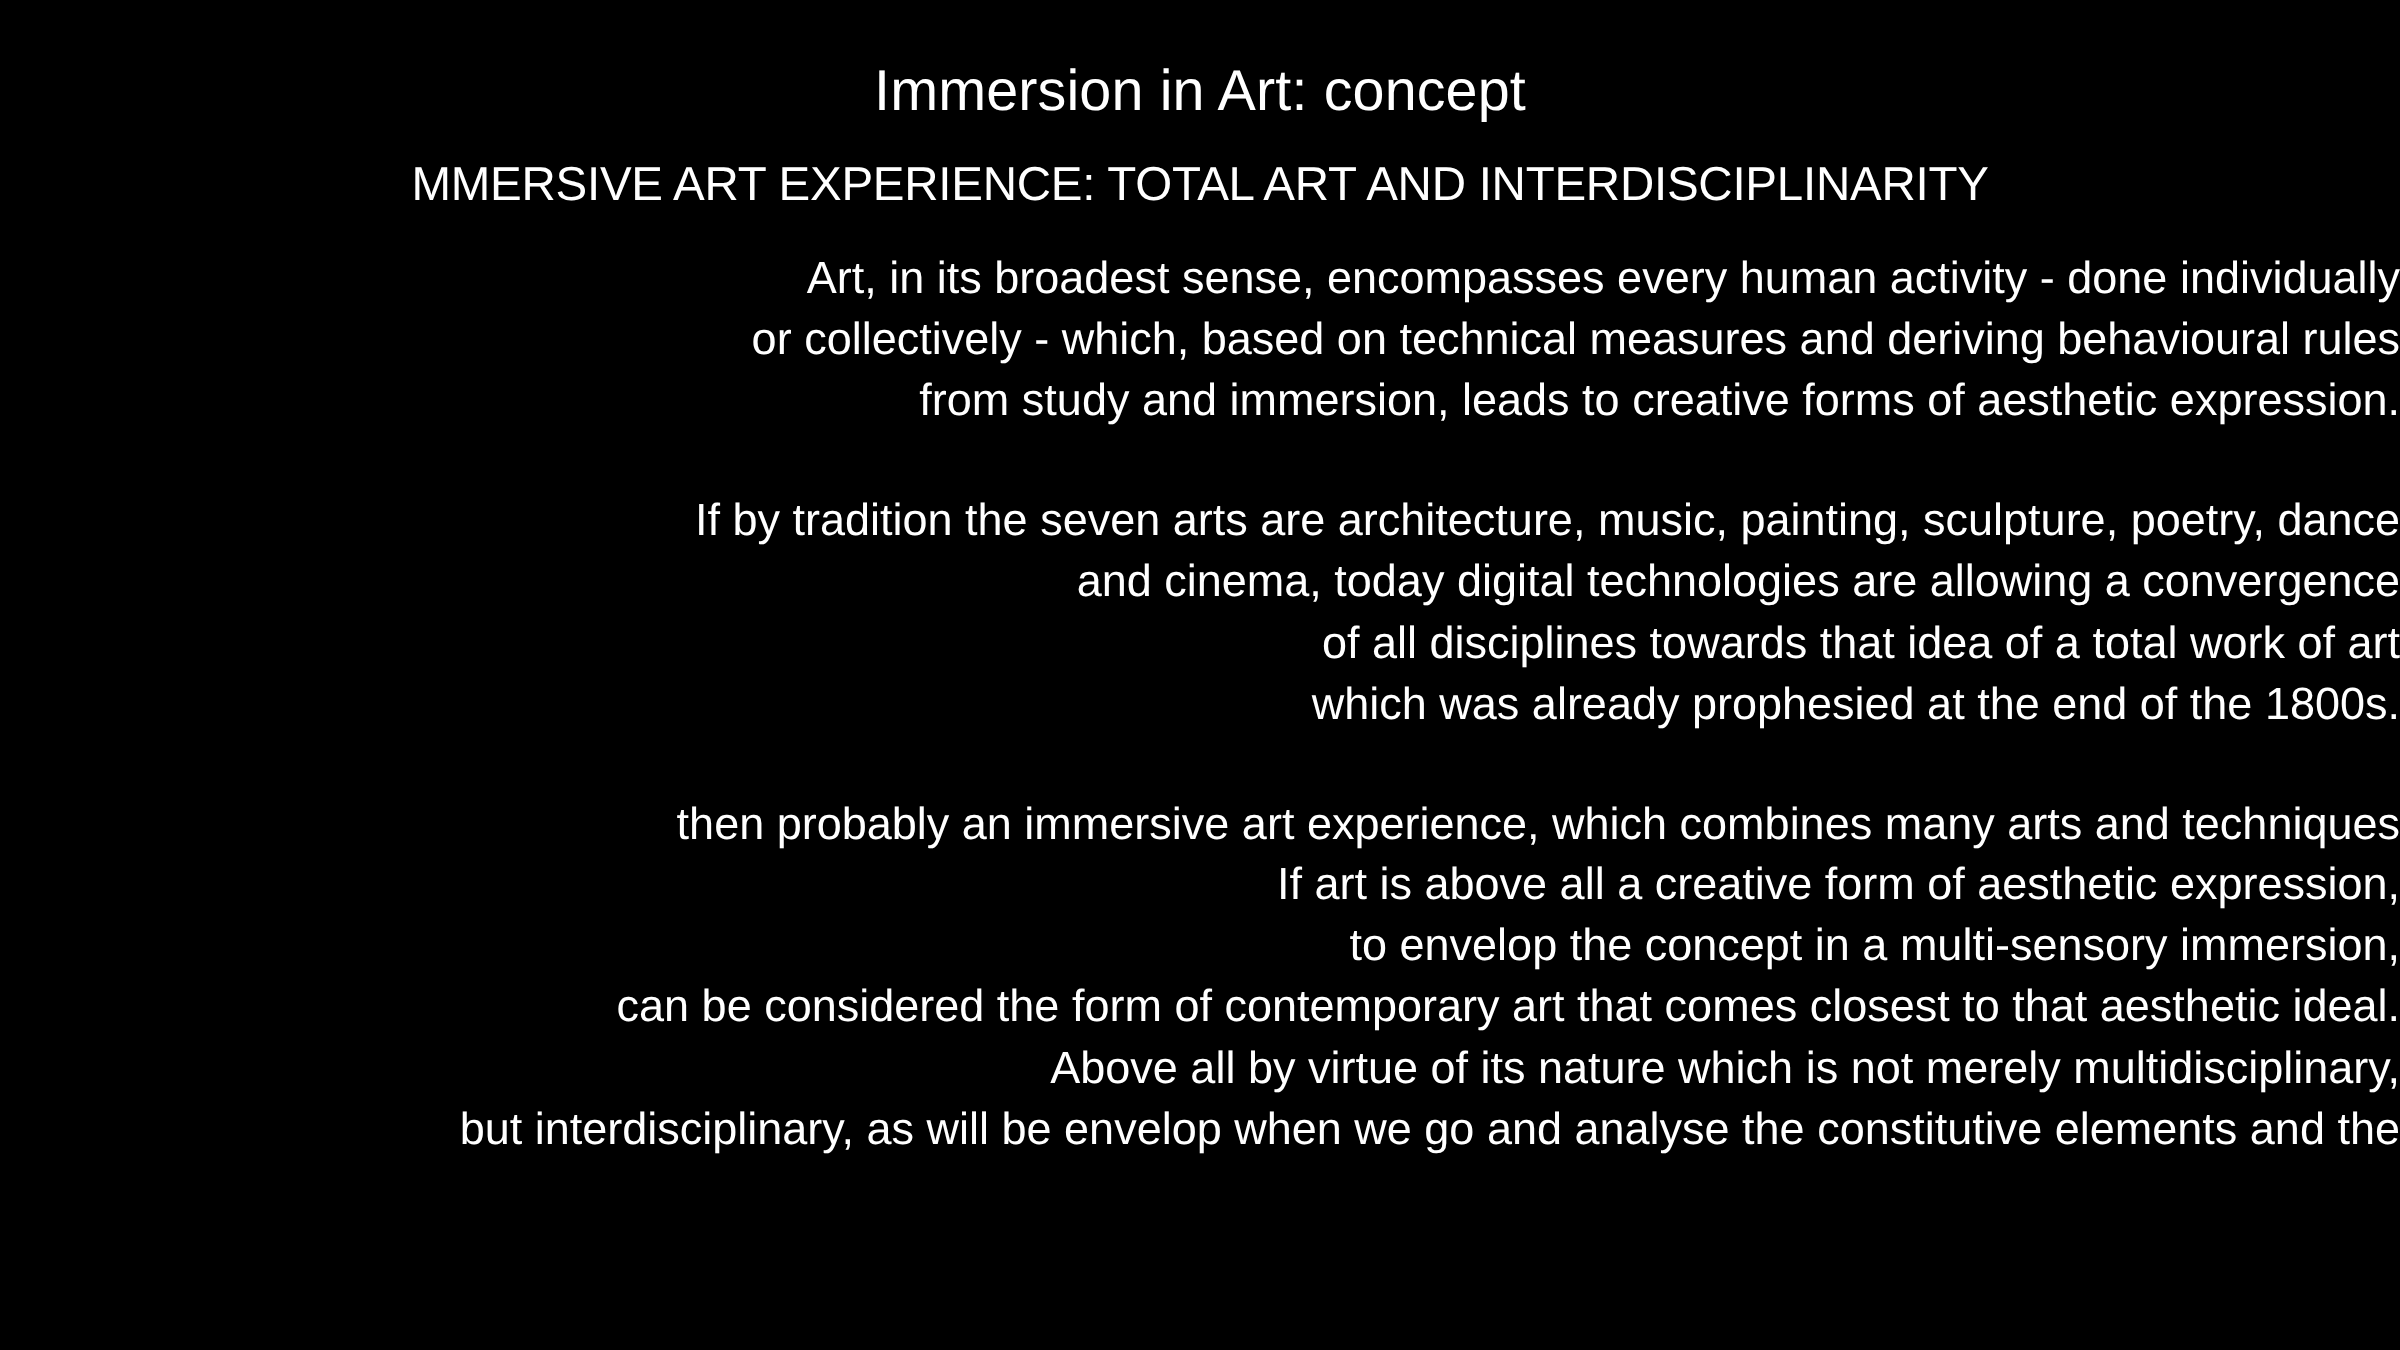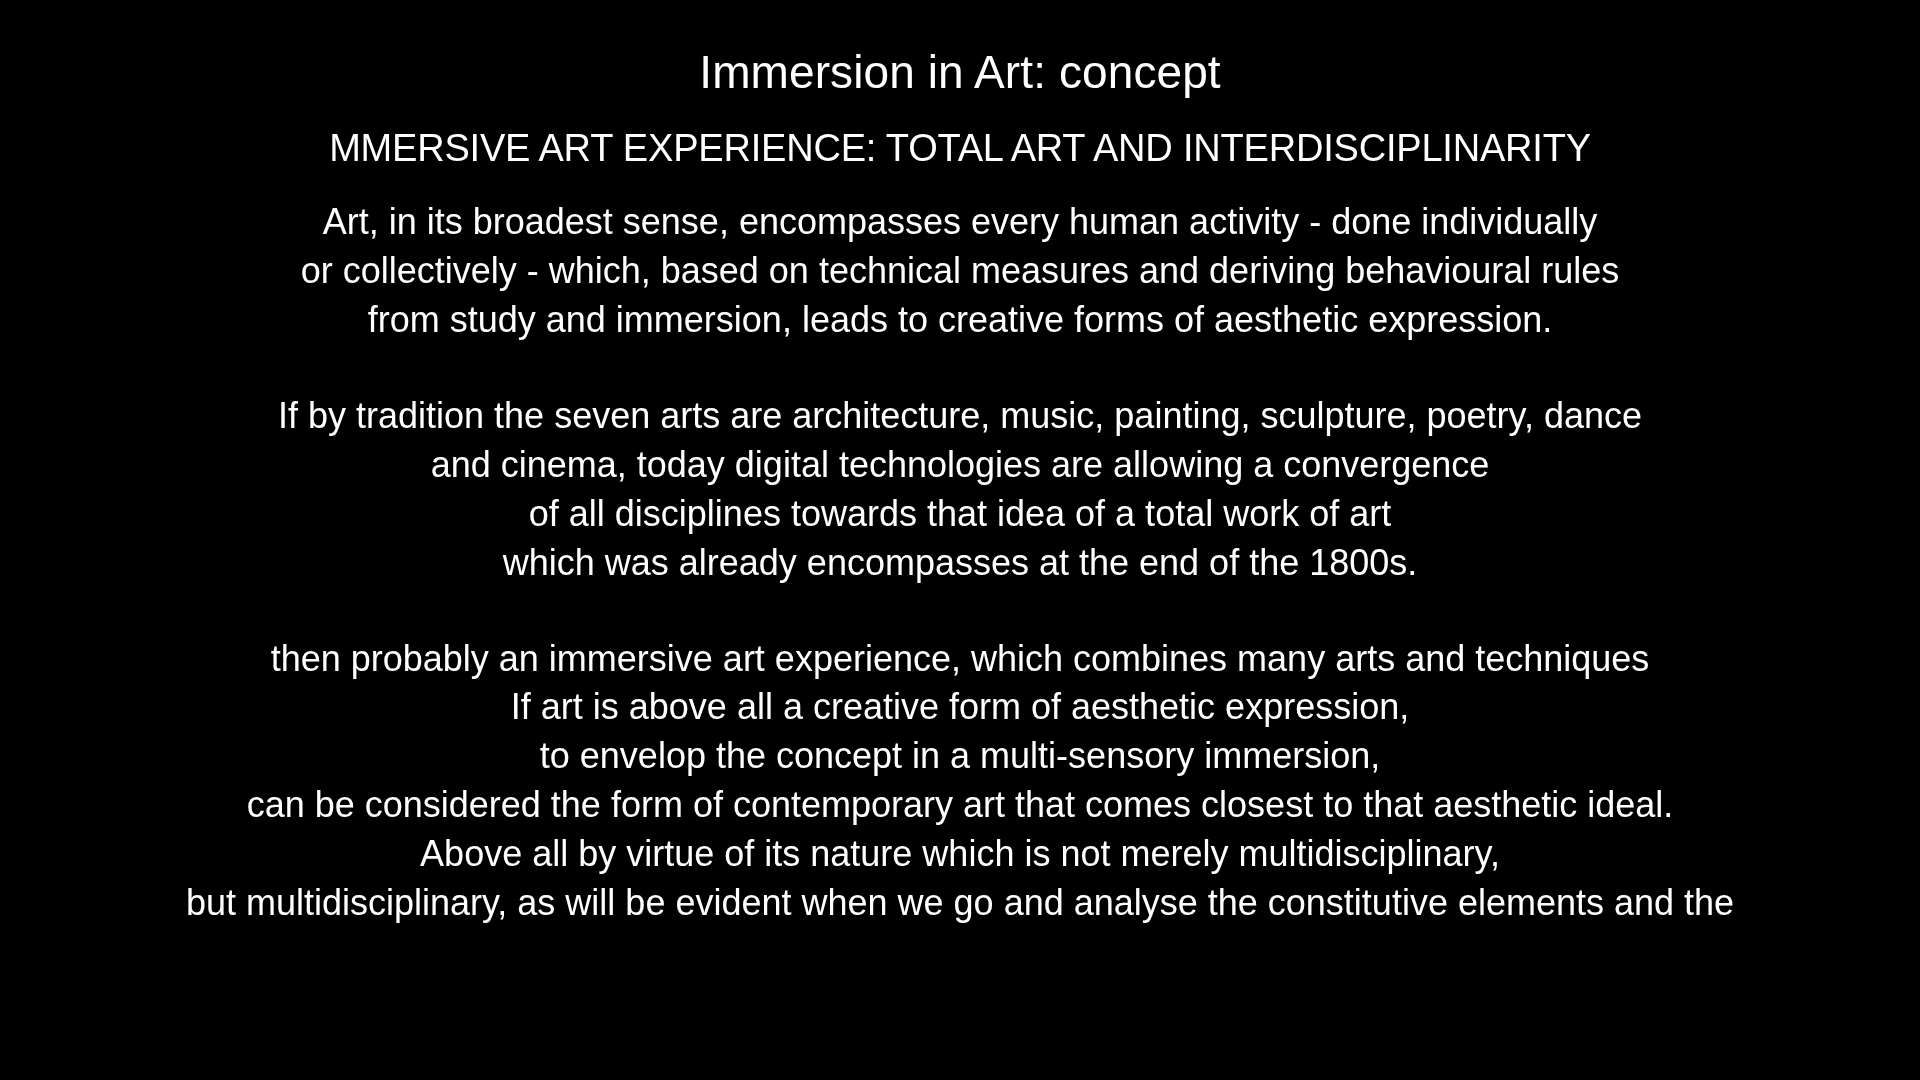--- a/index.html
+++ b/index.html
@@ -50,20 +50,21 @@
     font-weight: 400;
     line-height: 48.8px;
     color: #ffffff;
   }
   .para-1 { padding-top: 31px; }
   .para-2 { padding-top: 48px; }
   .para-3 { padding-top: 47px; }
   .body-line {
     display: block;
     white-space: nowrap;
+    text-align: right;
   }
   .page-number {
     position: absolute;
     left: 0;
     right: 0;
     bottom: 24px;
     text-align: center;
     font-size: 19px;
     font-weight: 400;
     color: #ffffff;
@@ -81,26 +82,26 @@
   <div class="body-block para-1">
     <span class="body-line">Art, in its broadest sense, encompasses every human activity - done individually</span>
     <span class="body-line">or collectively - which, based on technical measures and deriving behavioural rules</span>
     <span class="body-line">from study and immersion, leads to creative forms of aesthetic expression.</span>
   </div>
 
   <div class="body-block para-2">
     <span class="body-line">If by tradition the seven arts are architecture, music, painting, sculpture, poetry, dance</span>
     <span class="body-line">and cinema, today digital technologies are allowing a convergence</span>
     <span class="body-line">of all disciplines towards that idea of a total work of art</span>
-    <span class="body-line">which was already encompasses at the end of the 1800s.</span>
+    <span class="body-line">which was already prophesied at the end of the 1800s.</span>
   </div>
 
   <div class="body-block para-3">
     <span class="body-line">then probably an immersive art experience, which combines many arts and techniques</span>
     <span class="body-line">If art is above all a creative form of aesthetic expression,</span>
     <span class="body-line">to envelop the concept in a multi-sensory immersion,</span>
     <span class="body-line">can be considered the form of contemporary art that comes closest to that aesthetic ideal.</span>
     <span class="body-line">Above all by virtue of its nature which is not merely multidisciplinary,</span>
-    <span class="body-line">but multidisciplinary, as will be evident when we go and analyse the constitutive elements and the</span>
+    <span class="body-line">but interdisciplinary, as will be envelop when we go and analyse the constitutive elements and the</span>
   </div>
 
 
 </div>
 
 </body></html>

